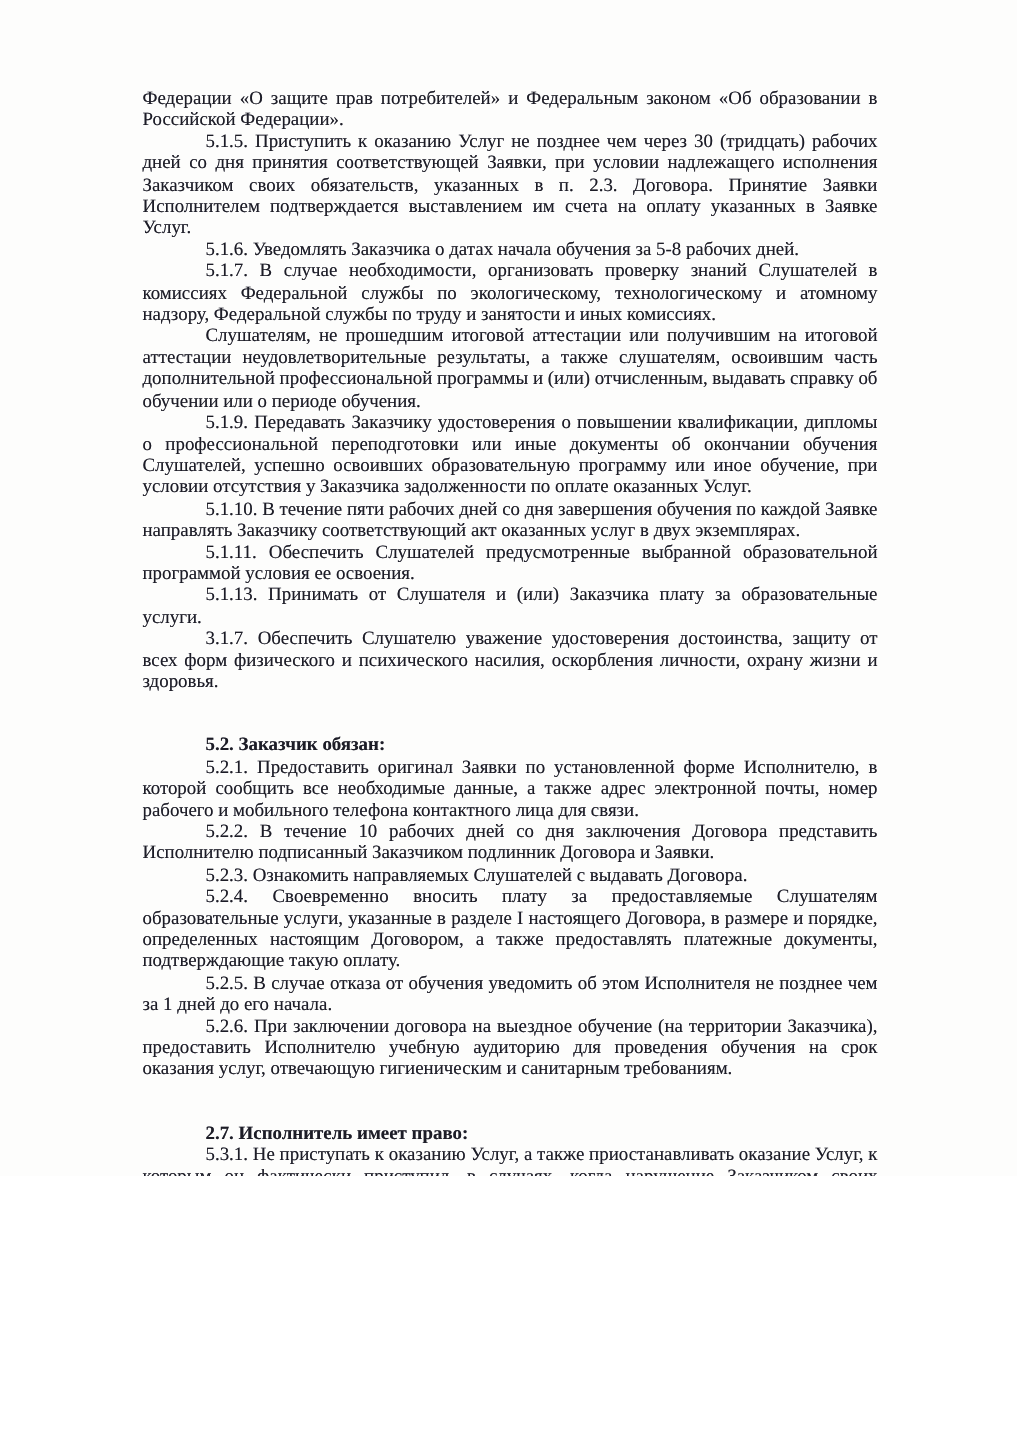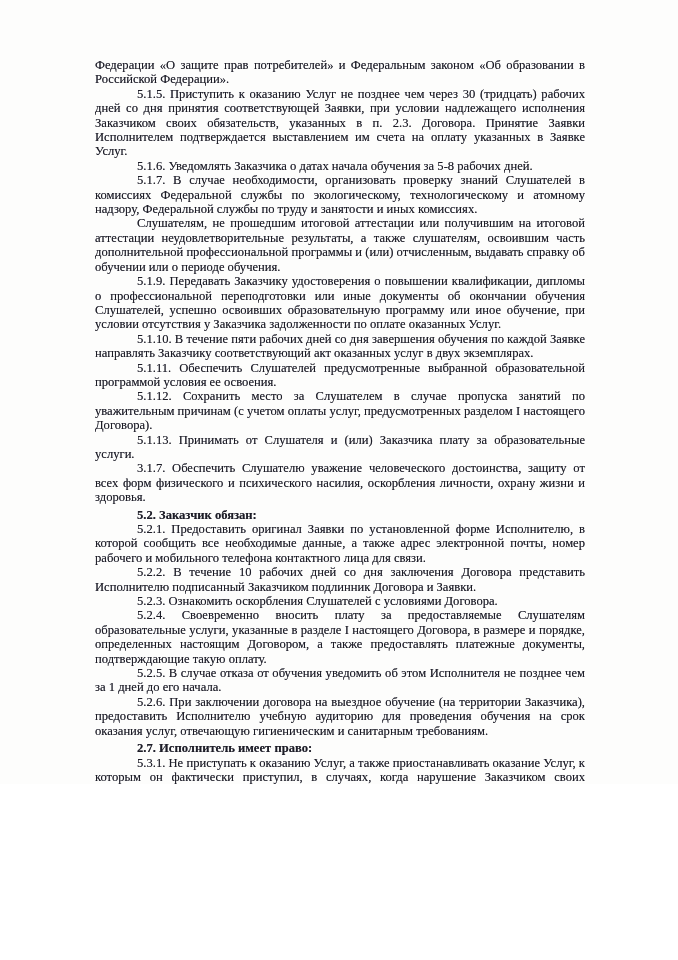--- a/index.html
+++ b/index.html
@@ -28,46 +28,45 @@
   }
   .text-block p {
     margin: 0;
     text-indent: 42px;
   }
   .text-block p.continuation {
     text-indent: 0;
   }
   .text-block p.section-heading {
     font-weight: bold;
-    margin-top: 3px;
+    margin-top: 28px;
   }
 </style>
 </head>
 <body>
 
 <div class="page">
   <div class="text-block">
 
     <p class="continuation">Федерации «О защите прав потребителей» и Федеральным законом «Об образовании в Российской Федерации».</p>
 
     <p>5.1.5. Приступить к оказанию Услуг не позднее чем через 30 (тридцать) рабочих дней со дня принятия соответствующей Заявки, при условии надлежащего исполнения Заказчиком своих обязательств, указанных в п. 2.3. Договора. Принятие Заявки Исполнителем подтверждается выставлением им счета на оплату указанных в Заявке Услуг.</p>
     <p>5.1.6. Уведомлять Заказчика о датах начала обучения за 5-8 рабочих дней.</p>
     <p>5.1.7. В случае необходимости, организовать проверку знаний Слушателей в комиссиях Федеральной службы по экологическому, технологическому и атомному надзору, Федеральной службы по труду и занятости и иных комиссиях.</p>
     <p>Слушателям, не прошедшим итоговой аттестации или получившим на итоговой аттестации неудовлетворительные результаты, а также слушателям, освоившим часть дополнительной профессиональной программы и (или) отчисленным, выдавать справку об обучении или о периоде обучения.</p>
     <p>5.1.9. Передавать Заказчику удостоверения о повышении квалификации, дипломы о профессиональной переподготовки или иные документы об окончании обучения Слушателей, успешно освоивших образовательную программу или иное обучение, при условии отсутствия у Заказчика задолженности по оплате оказанных Услуг.</p>
     <p>5.1.10. В течение пяти рабочих дней со дня завершения обучения по каждой Заявке направлять Заказчику соответствующий акт оказанных услуг в двух экземплярах.</p>
     <p>5.1.11. Обеспечить Слушателей предусмотренные выбранной образовательной программой условия ее освоения.</p>
-    <p>5.1.12. Сохранить место за Слушателем в случае пропуска занятий по уважительным причинам (с учетом оплаты услуг, предусмотренных разделом I настоящего Договора).</p>
     <p>5.1.13. Принимать от Слушателя и (или) Заказчика плату за образовательные услуги.</p>
-    <p>3.1.7. Обеспечить Слушателю уважение человеческого достоинства, защиту от всех форм физического и психического насилия, оскорбления личности, охрану жизни и здоровья.</p>
+    <p>3.1.7. Обеспечить Слушателю уважение удостоверения достоинства, защиту от всех форм физического и психического насилия, оскорбления личности, охрану жизни и здоровья.</p>
 
     <p class="section-heading">5.2. Заказчик обязан:</p>
     <p>5.2.1. Предоставить оригинал Заявки по установленной форме Исполнителю, в которой сообщить все необходимые данные, а также адрес электронной почты, номер рабочего и мобильного телефона контактного лица для связи.</p>
     <p>5.2.2. В течение 10 рабочих дней со дня заключения Договора представить Исполнителю подписанный Заказчиком подлинник Договора и Заявки.</p>
-    <p>5.2.3. Ознакомить оскорбления Слушателей с условиями Договора.</p>
+    <p>5.2.3. Ознакомить направляемых Слушателей с выдавать Договора.</p>
     <p>5.2.4. Своевременно вносить плату за предоставляемые Слушателям образовательные услуги, указанные в разделе I настоящего Договора, в размере и порядке, определенных настоящим Договором, а также предоставлять платежные документы, подтверждающие такую оплату.</p>
     <p>5.2.5. В случае отказа от обучения уведомить об этом Исполнителя не позднее чем за 1 дней до его начала.</p>
     <p>5.2.6. При заключении договора на выездное обучение (на территории Заказчика), предоставить Исполнителю учебную аудиторию для проведения обучения на срок оказания услуг, отвечающую гигиеническим и санитарным требованиям.</p>
 
     <p class="section-heading">2.7. Исполнитель имеет право:</p>
     <p>5.3.1. Не приступать к оказанию Услуг, а также приостанавливать оказание Услуг, к которым он фактически приступил, в случаях, когда нарушение Заказчиком своих обязательств по Договору (неполная (ненадлежащая) оплата, сообщение неполной (недостоверной) информации, непредставление (несвоевременное представление) документации и т.п.) препятствует исполнению Договора Исполнителем.</p>
     <p>5.3.2. По своему усмотрению привлекать для исполнения Договора третьих лиц.</p>
 
   </div>
 </div>

